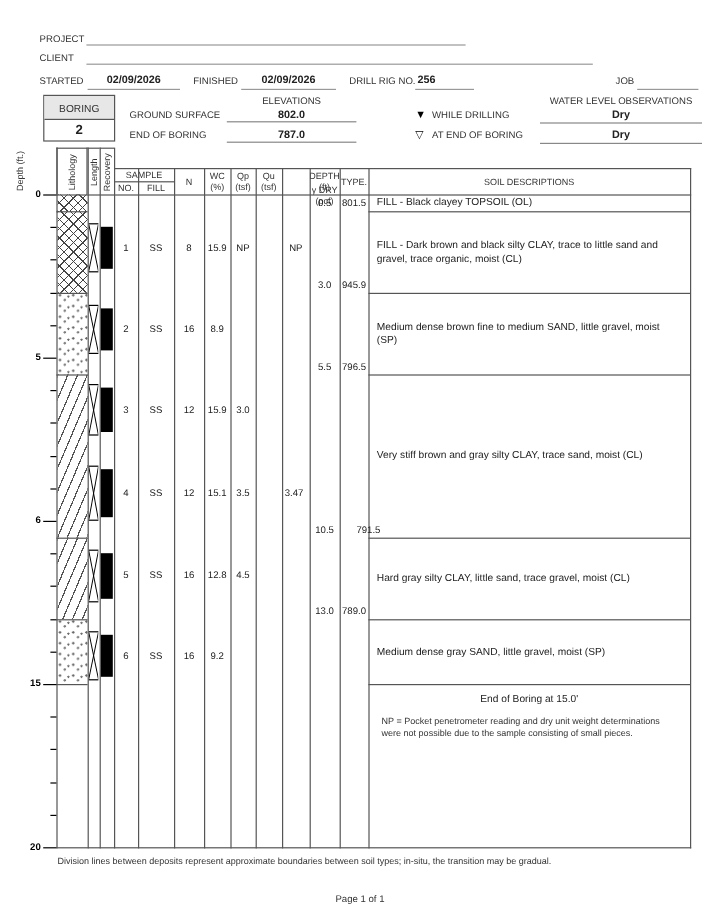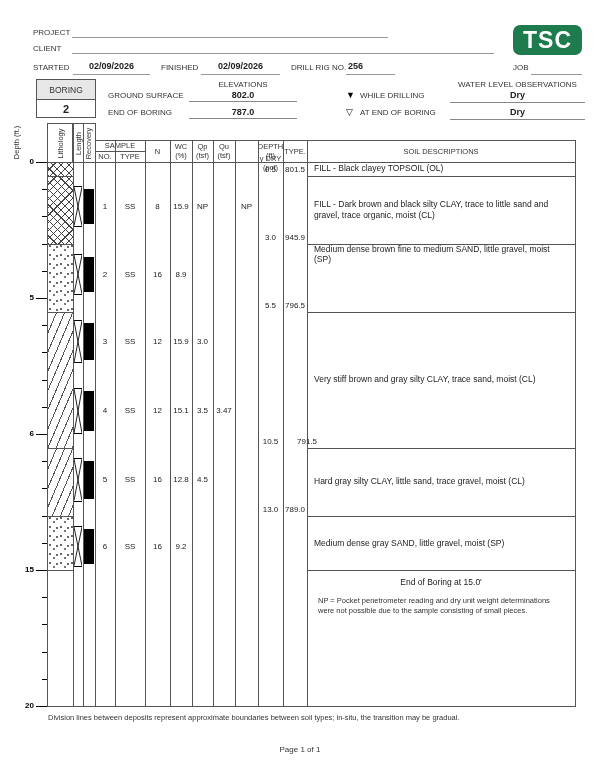--- a/index.html
+++ b/index.html
@@ -56,21 +56,20 @@
   <div class="abs bold ctr" style="left:201px;top:61px;width:79px;font-size:9px;">02/09/2026</div>
   <div class="gline" style="left:201px;top:74px;width:79px;"></div>
 
   <span class="abs lbl" style="left:291px;top:63px;">DRILL RIG NO.</span>
   <div class="abs bold" style="left:348px;top:61px;font-size:9px;">256</div>
   <div class="gline" style="left:346px;top:74px;width:49px;"></div>
 
   <span class="abs lbl" style="left:513px;top:63px;">JOB</span>
   <div class="gline" style="left:531px;top:74px;width:51px;"></div>
 
-  <div class="logo" style="background: rgb(29, 123, 78);">TSC</div>
 
   <div class="abs" style="left:36px;top:79px;width:60px;height:39px;border:1px solid #555;box-sizing:border-box;">
     <div class="ctr" style="height:19px;background:#e7e7e7;border-bottom:1px solid #555;font-size:8.5px;color:#333;">BORING</div>
     <div class="ctr bold" style="height:18px;font-size:11px;">2</div>
   </div>
 
   <div class="abs lbl ctr" style="left:189px;top:80px;width:108px;">ELEVATIONS</div>
   <span class="abs lbl" style="left:108px;top:91px;">GROUND SURFACE</span>
   <div class="abs bold ctr" style="left:189px;top:90px;width:108px;font-size:9px;">802.0</div>
   <div class="hline" style="left:189px;top:101px;width:108px;background:#888;"></div>
@@ -95,21 +94,21 @@
     <span class="rot">Lithology</span>
   </div>
   <div class="abs ctr" style="left:73px;top:123px;width:10px;height:39px;border-top:1px solid #555;box-sizing:border-box;">
     <span class="rot">Length</span>
   </div>
   <div class="abs ctr" style="left:83px;top:123px;width:12px;height:39px;border-top:1px solid #555;box-sizing:border-box;">
     <span class="rot">Recovery</span>
   </div>
   <div class="hdrcell" style="left:95px;top:140px;width:50px;height:11px;">SAMPLE</div>
   <div class="hdrcell" style="left:95px;top:151px;width:20px;height:11px;">NO.</div>
-  <div class="hdrcell" style="left:115px;top:151px;width:30px;height:11px;">TYPE</div>
+  <div class="hdrcell" style="left:115px;top:151px;width:30px;height:11px;">FILL</div>
   <div class="hdrcell" style="left:145px;top:140px;width:25px;height:22px;">N</div>
   <div class="hdrcell" style="left:170px;top:140px;width:22px;height:22px;">
     <span>WC</span>
     <span>(%)</span>
   </div>
   <div class="hdrcell" style="left:192px;top:140px;width:21px;height:22px;">
     <span>Qp</span>
     <span>(tsf)</span>
   </div>
   <div class="hdrcell" style="left:213px;top:140px;width:22px;height:22px;">
@@ -136,21 +135,21 @@
       </div>
       <div class="pattern-fill" style="position: absolute; left: 48px; top: 175.6px; width: 25px; height: 68px;"></div>
       <div style="position: absolute; left: 47px; top: 243.6px; width: 26px; height: 1px; background: rgb(85, 85, 85);"></div>
       <div style="position: absolute; left: 307px; top: 243.6px; width: 268px; height: 1px; background: rgb(85, 85, 85);"></div>
       <div class="desc" style="position: absolute; left: 309px; top: 175.6px; width: 264px; height: 68px; align-items: center;">
         <span>FILL - Dark brown and black silty CLAY, trace to little sand and gravel, trace organic, moist (CL)</span>
       </div>
       <div class="pattern-sand" style="position: absolute; left: 48px; top: 243.6px; width: 25px; height: 68px;"></div>
       <div style="position: absolute; left: 47px; top: 311.6px; width: 26px; height: 1px; background: rgb(85, 85, 85);"></div>
       <div style="position: absolute; left: 307px; top: 311.6px; width: 268px; height: 1px; background: rgb(85, 85, 85);"></div>
-      <div class="desc" style="position: absolute; left: 309px; top: 243.6px; width: 264px; height: 68px; ">
+      <div class="desc" style="position: absolute; left: 309px; top: 243.6px; width: 264px; height: 68px; align-items: center;">
         <span>Medium dense brown fine to medium SAND, little gravel, moist (SP)</span>
       </div>
       <div class="pattern-clay" style="position: absolute; left: 48px; top: 311.6px; width: 25px; height: 136px;"></div>
       <div style="position: absolute; left: 47px; top: 447.6px; width: 26px; height: 1px; background: rgb(85, 85, 85);"></div>
       <div style="position: absolute; left: 307px; top: 447.6px; width: 268px; height: 1px; background: rgb(85, 85, 85);"></div>
       <div class="desc" style="position: absolute; left: 309px; top: 311.6px; width: 264px; height: 136px; align-items: center;">
         <span>Very stiff brown and gray silty CLAY, trace sand, moist (CL)</span>
       </div>
       <div class="pattern-clay" style="position: absolute; left: 48px; top: 447.6px; width: 25px; height: 68px;"></div>
       <div style="position: absolute; left: 47px; top: 515.6px; width: 26px; height: 1px; background: rgb(85, 85, 85);"></div>
@@ -249,21 +248,21 @@
           <line x1="0" y1="0" x2="10" y2="46" stroke="#000" stroke-width="1"></line>
           <line x1="10" y1="0" x2="0" y2="46" stroke="#000" stroke-width="1"></line>
         </svg>
       </div>
       <div style="position: absolute; left: 84px; top: 390.76px; width: 10px; height: 40.24px; background: rgb(0, 0, 0);"></div>
       <div style="position: absolute; left: 95px; top: 405.88px; width: 20px; height: 10px; line-height: 10px; text-align: center; font-size: 8px; color: rgb(34, 34, 34);">4</div>
       <div style="position: absolute; left: 115px; top: 405.88px; width: 30px; height: 10px; line-height: 10px; text-align: center; font-size: 8px; color: rgb(34, 34, 34);">SS</div>
       <div style="position: absolute; left: 145px; top: 405.88px; width: 25px; height: 10px; line-height: 10px; text-align: center; font-size: 8px; color: rgb(34, 34, 34);">12</div>
       <div style="position: absolute; left: 170px; top: 405.88px; width: 22px; height: 10px; line-height: 10px; text-align: center; font-size: 8px; color: rgb(34, 34, 34);">15.1</div>
       <div style="position: absolute; left: 192px; top: 405.88px; width: 21px; height: 10px; line-height: 10px; text-align: center; font-size: 8px; color: rgb(34, 34, 34);">3.5</div>
-      <div style="position: absolute; left: 213px; top: 405.88px; width: 22px; height: 10px; line-height: 10px; text-align: center; font-size: 8px; color: rgb(34, 34, 34);">3.47</div>
+      <div style="position: absolute; left: 213px; top: 405.88px; width: 22px; height: 10px; line-height: 10px; text-align: center; font-size: 8px; color: rgb(34, 34, 34); padding-left: 21px;">3.47</div>
       <div style="position: absolute; left: 74px; top: 458.48px; width: 8px; height: 43.52px; border-top: 1px solid rgb(0, 0, 0); border-bottom: 1px solid rgb(0, 0, 0); box-sizing: border-box;">
         <svg width="100%" height="100%" viewBox="0 0 10 44" preserveAspectRatio="none" style="display:block">
           <line x1="0" y1="0" x2="10" y2="44" stroke="#000" stroke-width="1"></line>
           <line x1="10" y1="0" x2="0" y2="44" stroke="#000" stroke-width="1"></line>
         </svg>
       </div>
       <div style="position: absolute; left: 84px; top: 461.48px; width: 10px; height: 37.52px; background: rgb(0, 0, 0);"></div>
       <div style="position: absolute; left: 95px; top: 475.24px; width: 20px; height: 10px; line-height: 10px; text-align: center; font-size: 8px; color: rgb(34, 34, 34);">5</div>
       <div style="position: absolute; left: 115px; top: 475.24px; width: 30px; height: 10px; line-height: 10px; text-align: center; font-size: 8px; color: rgb(34, 34, 34);">SS</div>
       <div style="position: absolute; left: 145px; top: 475.24px; width: 25px; height: 10px; line-height: 10px; text-align: center; font-size: 8px; color: rgb(34, 34, 34);">16</div>

